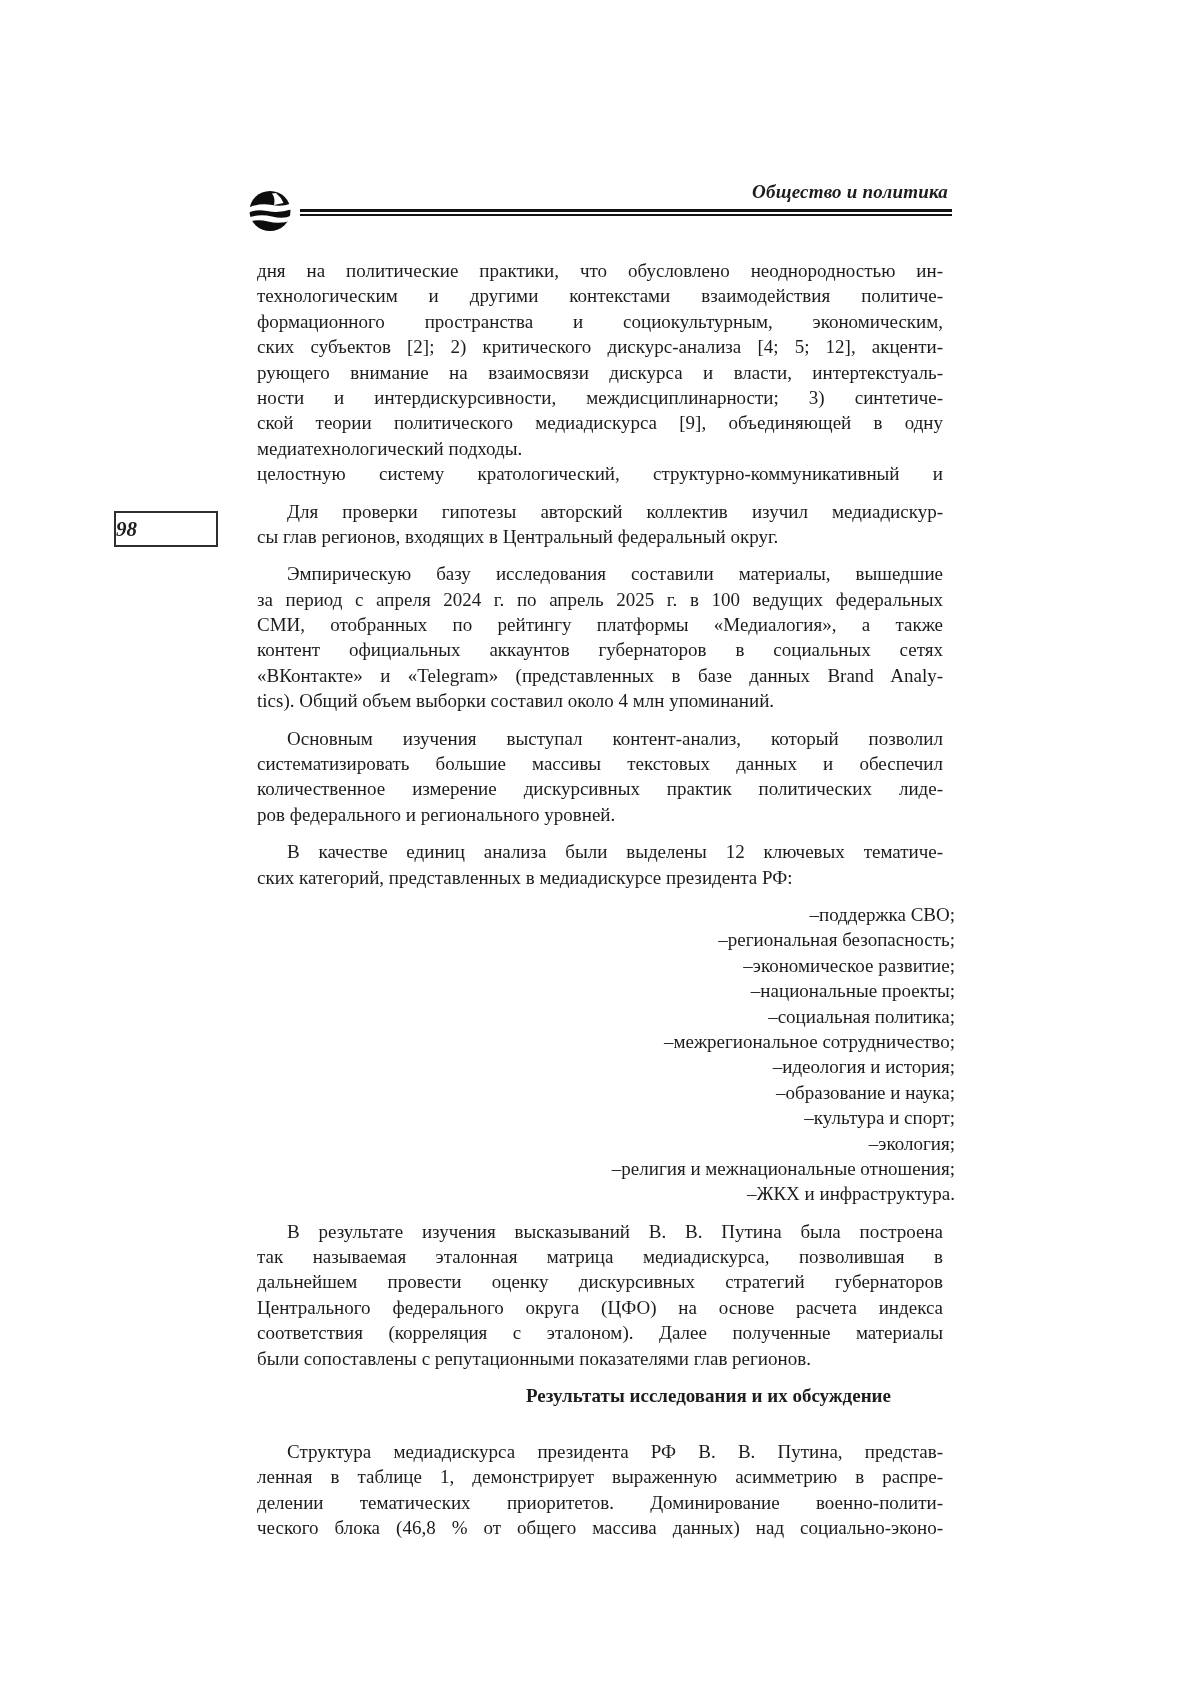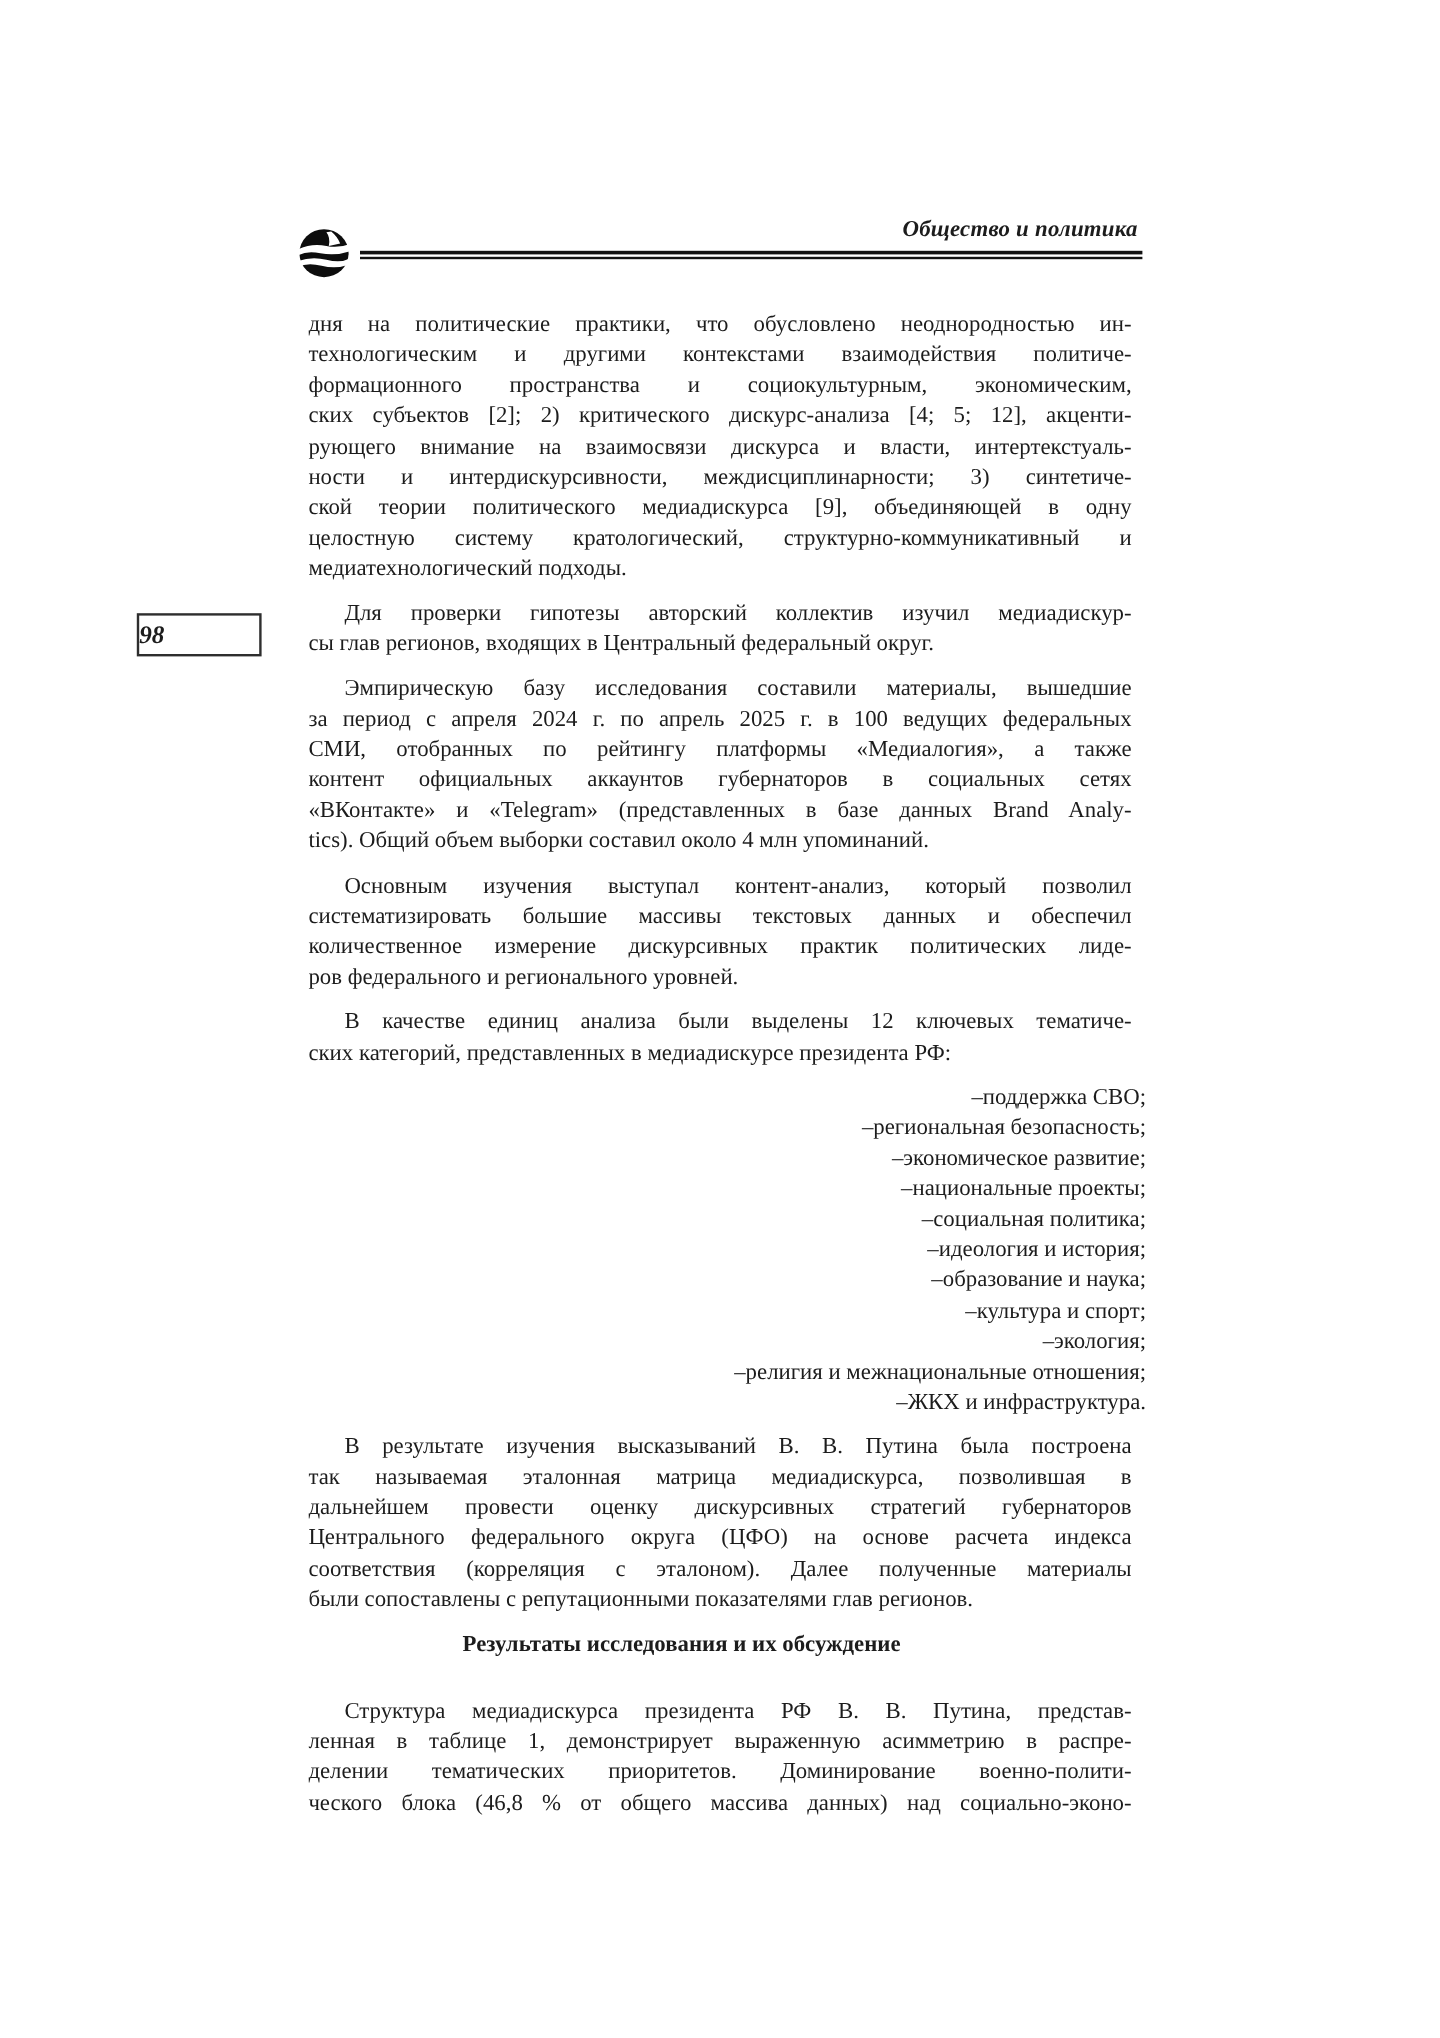--- a/index.html
+++ b/index.html
@@ -45,21 +45,21 @@
   .ln.last{text-align-last:left;}
   .ln.indent{text-indent:30px;}
   .li{
     height:25.4px;line-height:25.4px;
     padding-left:32px;white-space:nowrap;overflow:hidden;text-align:right;
   }
   .li .dash{display:inline-block;width:24px;}
   .heading{
     height:26px;line-height:26px;
     margin:9px 64px 30px 0;
-    text-align:center;font-weight:bold;
+    text-align:right;font-weight:bold;
     white-space:nowrap;overflow:hidden;
   }
 </style>
 </head>
 <body>
 
 <div class="page">
 
   <div>
     <svg class="logo" viewBox="0 0 44 42" xmlns="http://www.w3.org/2000/svg" aria-hidden="true">
@@ -78,22 +78,22 @@
 
   <div class="body-col" id="body-col">
       <div class="para">
         <div class="ln">дня на политические практики, что обусловлено неоднородностью ин-</div>
         <div class="ln">технологическим и другими контекстами взаимодействия политиче-</div>
         <div class="ln">формационного пространства и социокультурным, экономическим,</div>
         <div class="ln">ских субъектов [2]; 2) критического дискурс-анализа [4; 5; 12], акценти-</div>
         <div class="ln">рующего внимание на взаимосвязи дискурса и власти, интертекстуаль-</div>
         <div class="ln">ности и интердискурсивности, междисциплинарности; 3) синтетиче-</div>
         <div class="ln">ской теории политического медиадискурса [9], объединяющей в одну</div>
+        <div class="ln last">медиатехнологический подходы.</div>
         <div class="ln">целостную систему кратологический, структурно-коммуникативный и</div>
-        <div class="ln last">медиатехнологический подходы.</div>
       </div>
       <div class="para">
         <div class="ln indent">Для проверки гипотезы авторский коллектив изучил медиадискур-</div>
         <div class="ln last">сы глав регионов, входящих в Центральный федеральный округ.</div>
       </div>
       <div class="para">
         <div class="ln indent">Эмпирическую базу исследования составили материалы, вышедшие</div>
         <div class="ln">за период с апреля 2024 г. по апрель 2025 г. в 100 ведущих федеральных</div>
         <div class="ln">СМИ, отобранных по рейтингу платформы «Медиалогия», а также</div>
         <div class="ln">контент официальных аккаунтов губернаторов в социальных сетях</div>
@@ -109,20 +109,21 @@
       <div class="para">
         <div class="ln indent">В качестве единиц анализа были выделены 12 ключевых тематиче-</div>
         <div class="ln last">ских категорий, представленных в медиадискурсе президента РФ:</div>
       </div>
       <div class="list">
         <div class="li"><span class="dash">–</span><span>поддержка СВО;</span></div>
         <div class="li"><span class="dash">–</span><span>региональная безопасность;</span></div>
         <div class="li"><span class="dash">–</span><span>экономическое развитие;</span></div>
         <div class="li"><span class="dash">–</span><span>национальные проекты;</span></div>
         <div class="li"><span class="dash">–</span><span>социальная политика;</span></div>
+        <div class="li"><span class="dash">–</span><span>межрегиональное сотрудничество;</span></div>
         <div class="li"><span class="dash">–</span><span>идеология и история;</span></div>
         <div class="li"><span class="dash">–</span><span>образование и наука;</span></div>
         <div class="li"><span class="dash">–</span><span>культура и спорт;</span></div>
         <div class="li"><span class="dash">–</span><span>экология;</span></div>
         <div class="li"><span class="dash">–</span><span>религия и межнациональные отношения;</span></div>
         <div class="li"><span class="dash">–</span><span>ЖКХ и инфраструктура.</span></div>
       </div>
       <div class="para">
         <div class="ln indent">В результате изучения высказываний В. В. Путина была построена</div>
         <div class="ln">так называемая эталонная матрица медиадискурса, позволившая в</div>

